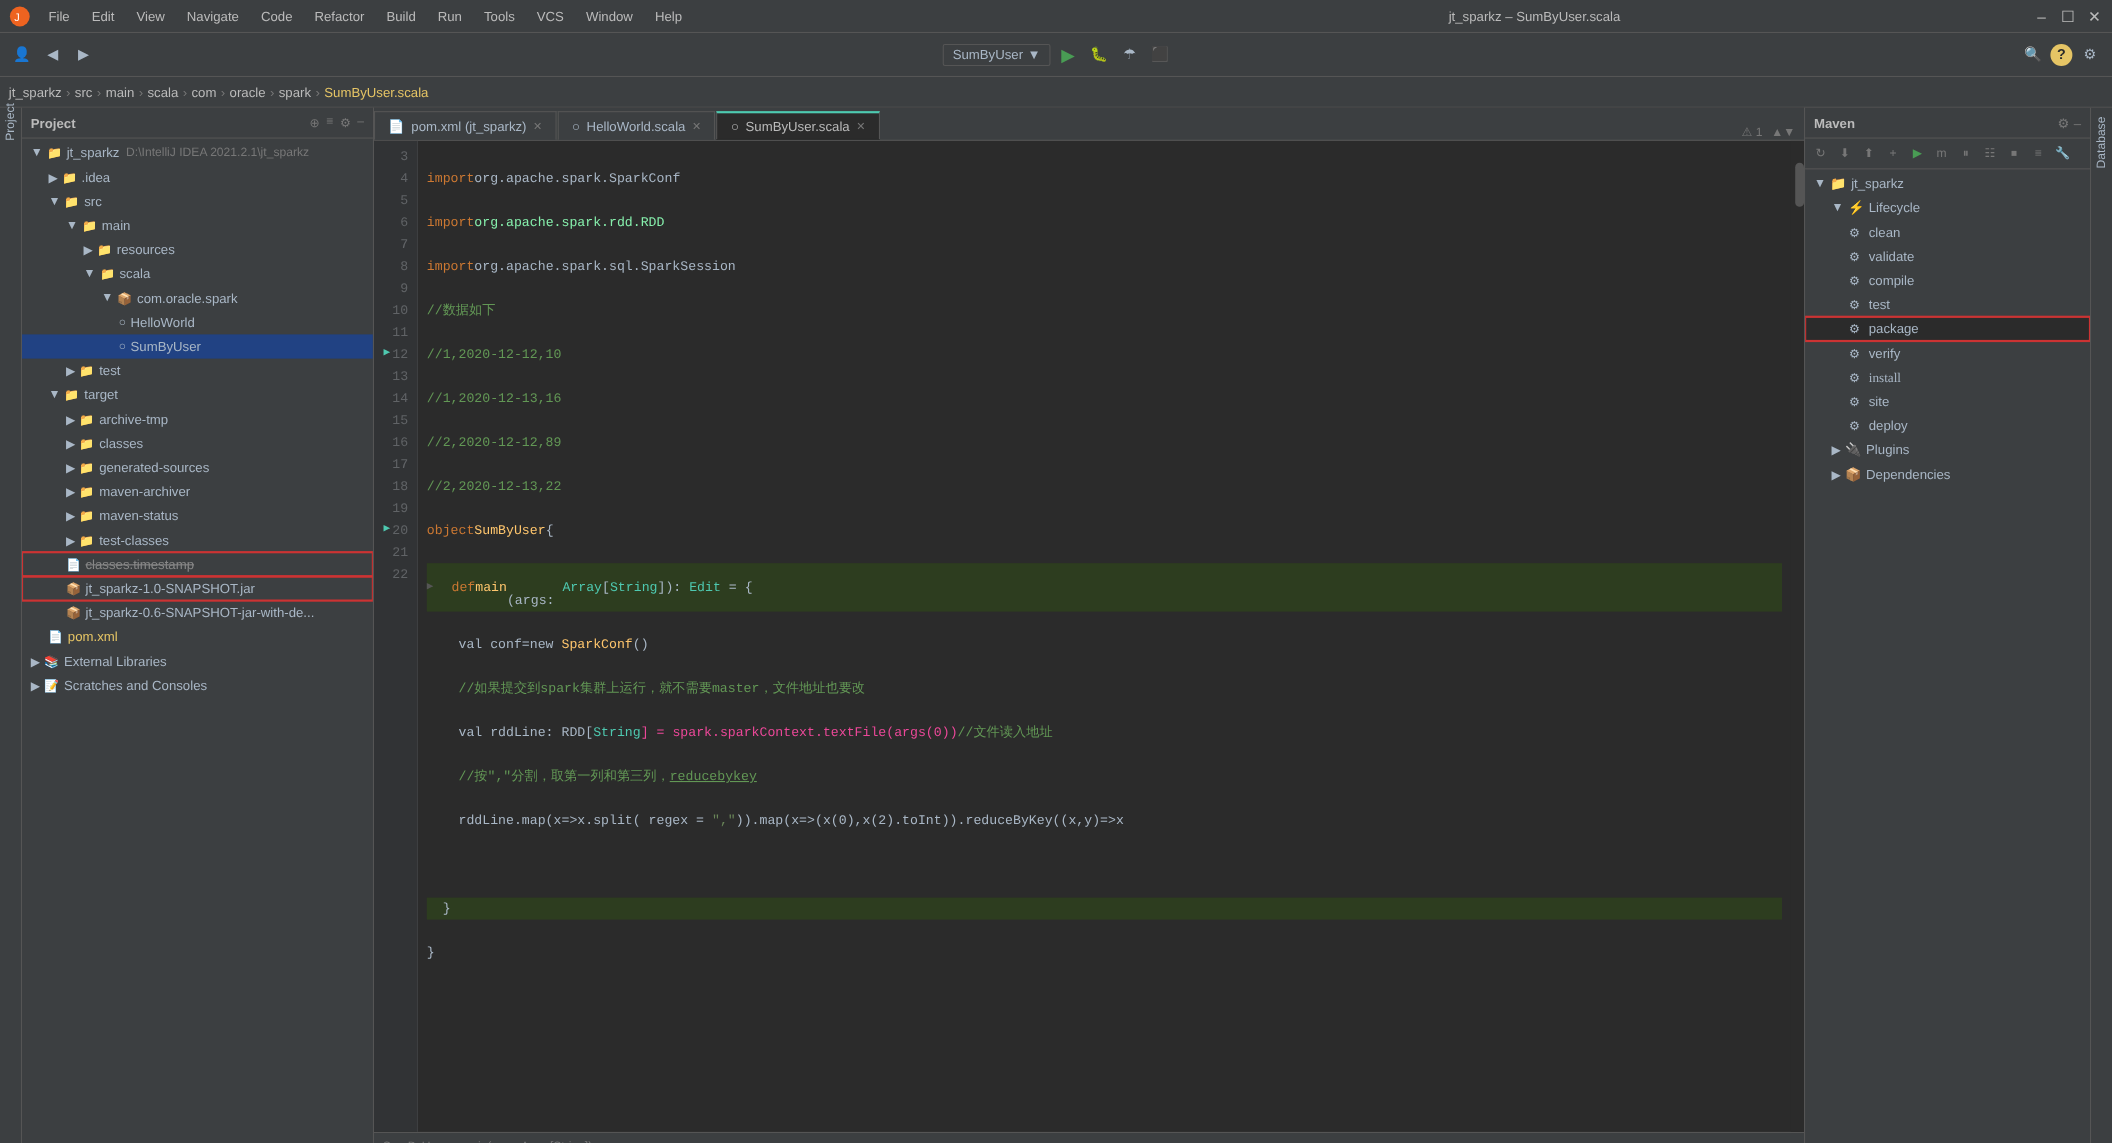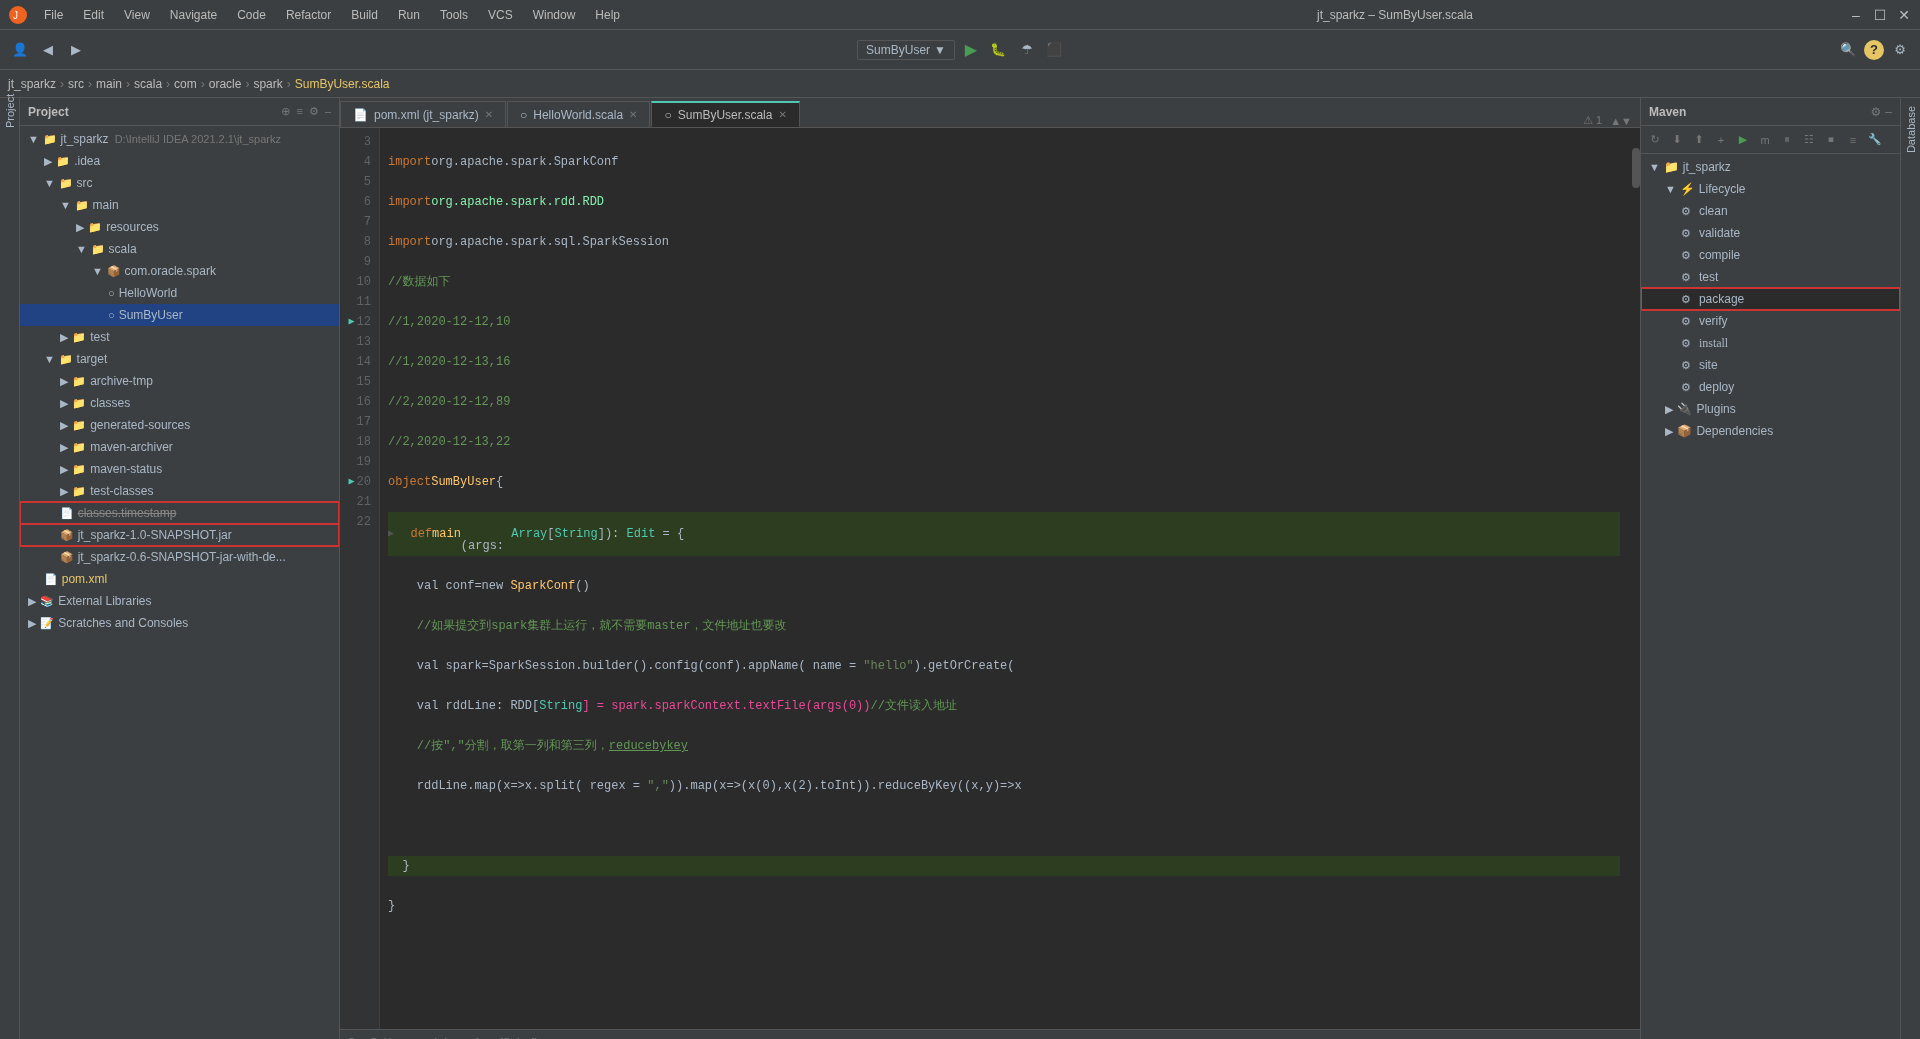--- a/index.html
+++ b/index.html
@@ -398,21 +398,20 @@
 <div class="code-line"><span class="kw">import</span> <span style="color:#a9b7c6;">org.apache.spark.sql.SparkSession</span></div>
 <div class="code-line"><span class="cm">//数据如下</span></div>
 <div class="code-line"><span class="cm">//1,2020-12-12,10</span></div>
 <div class="code-line"><span class="cm">//1,2020-12-13,16</span></div>
 <div class="code-line"><span class="cm">//2,2020-12-12,89</span></div>
 <div class="code-line"><span class="cm">//2,2020-12-13,22</span></div>
 <div class="code-line"><span class="kw">object</span> <span class="fn">SumByUser</span> <span style="color:#a9b7c6;">{</span></div>
 <div class="code-line highlighted"><span class="line-fold">▶</span><span class="kw">  def</span> <span class="fn">main</span><span style="color:#a9b7c6;margin-top:24px;">(args: </span><span class="type">Array</span><span style="color:#a9b7c6;">[</span><span class="type">String</span><span style="color:#a9b7c6;">]): </span><span class="type">Edit</span><span style="color:#a9b7c6;"> = {</span></div>
 <div class="code-line"><span style="color:#a9b7c6;">    val conf=new </span><span class="fn">SparkConf</span><span style="color:#a9b7c6;">()</span></div>
 <div class="code-line"><span class="cm">    //如果提交到spark集群上运行，就不需要master，文件地址也要改</span></div>
-<div class="code-line"><span style="color:#a9b7c6;">    val spark=SparkSession.builder().config(conf).appName( name = </span><span class="str">"hello"</span><span style="color:#a9b7c6;">).getOrCreate(</span></div>
 <div class="code-line"><span style="color:#a9b7c6;">    val rddLine: RDD[</span><span class="type">String</span><span style="color:#ec4899;">] = spark.sparkContext.textFile(args(0))</span><span class="cm">//文件读入地址</span></div>
 <div class="code-line"><span class="cm">    //按","分割，取第一列和第三列，<span style="text-decoration:underline;">reducebykey</span></span></div>
 <div class="code-line"><span style="color:#a9b7c6;">    rddLine.map(x=&gt;x.split( regex = </span><span class="str">","</span><span style="color:#a9b7c6;">)).map(x=&gt;(x(0),x(2).toInt)).reduceByKey((x,y)=&gt;x</span></div>
 <div class="code-line"></div>
 <div class="code-line highlighted"><span style="color:#a9b7c6;">  }</span></div>
 <div class="code-line"><span style="color:#a9b7c6;">}</span></div>
 <div class="code-line"></div>
       </div>
       <div class="editor-right-bar">
         <div class="scroll-indicator"></div>

